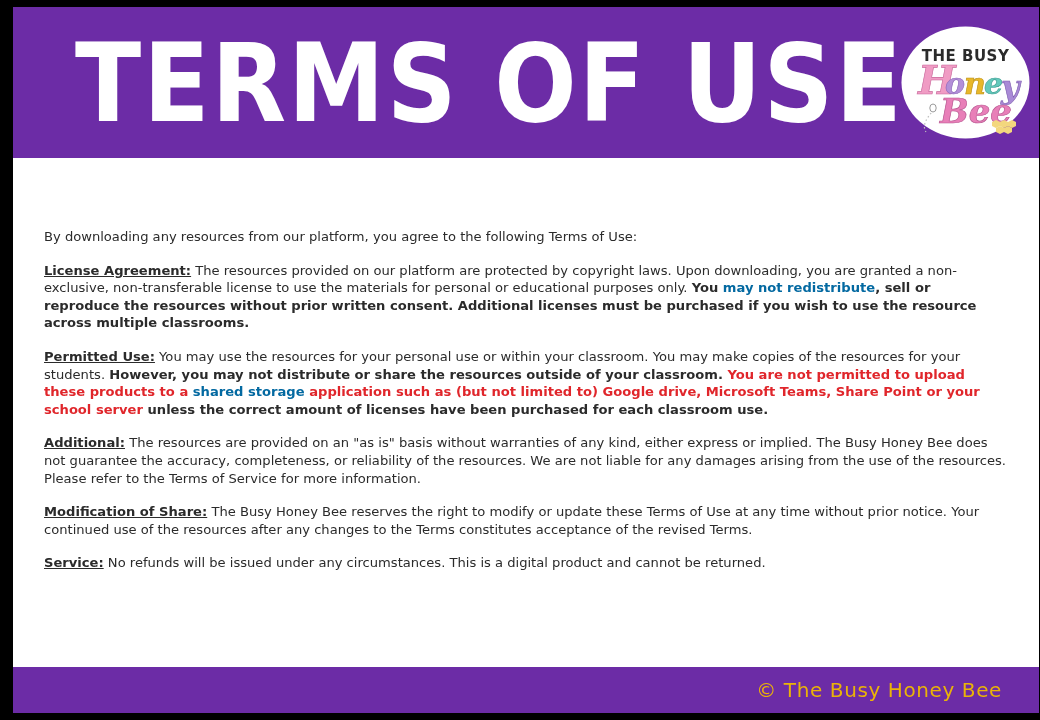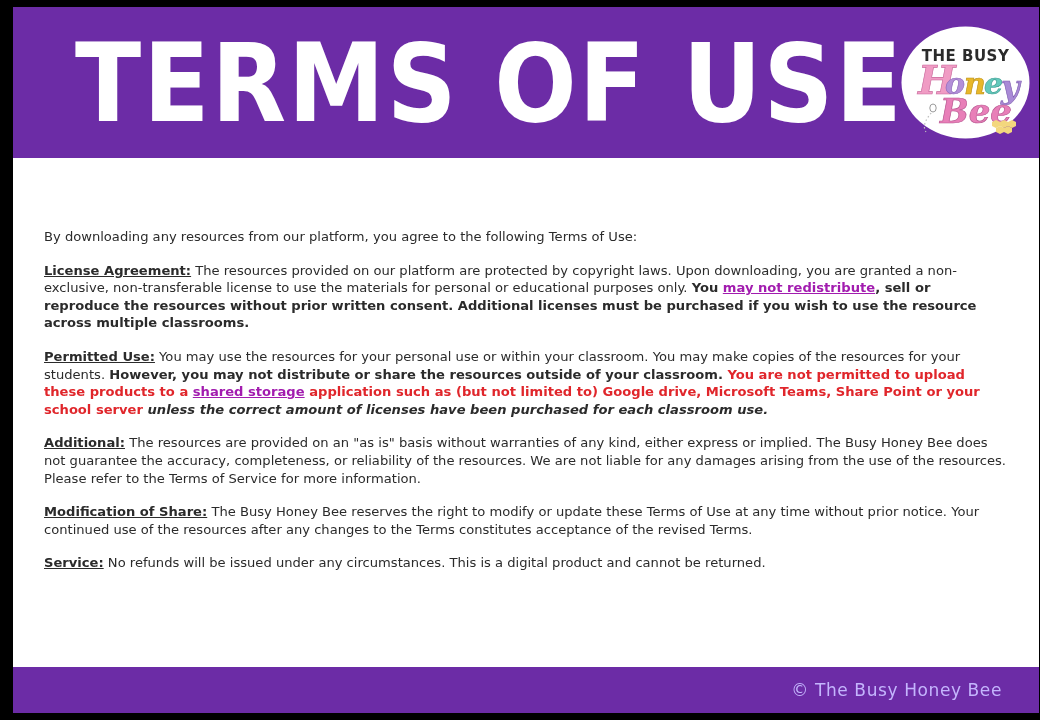--- a/index.html
+++ b/index.html
@@ -95,42 +95,42 @@
 
   .lead { font-weight: 400; }
   .hd {
     font-weight: 700;
     text-decoration: underline;
     text-underline-offset: 1px;
     text-align: right;
   }
   .b  { font-weight: 700; }
   .r  { color: #E0262B; font-weight: 700; }
-  .rbu{ color: #a21caf; font-weight: 700; text-decoration: underline; text-underline-offset: 1px; }
-  .bi { font-weight: 700; font-style: italic; }
+  .rbu{ color: #0369a1; font-weight: 700; text-underline-offset: 1px; }
+  .bi { font-weight: 700; }
 
   
   #footer-band {
     position: absolute;
     left: 0;
     top: 660px;
     width: 1026px;
     height: 46px;
     background: #6C2CA6;
   }
   #footer-credit {
     position: absolute;
     right: 37px;
     top: 0;
     height: 46px;
     display: flex;
     align-items: center;
-    color: #c4b5fd;
-    font-family: "DejaVu Sans", sans-serif;
-    font-size: 17px;
+    color: #eab308;
+    font-family: "DejaVu Sans", sans-serif;
+    font-size: 20px;
     font-weight: 400;
     letter-spacing: 0.6px;
     white-space: nowrap;
   }
 </style>
 </head>
 <body>
 
 <div id="page">
   <div id="sheet">

